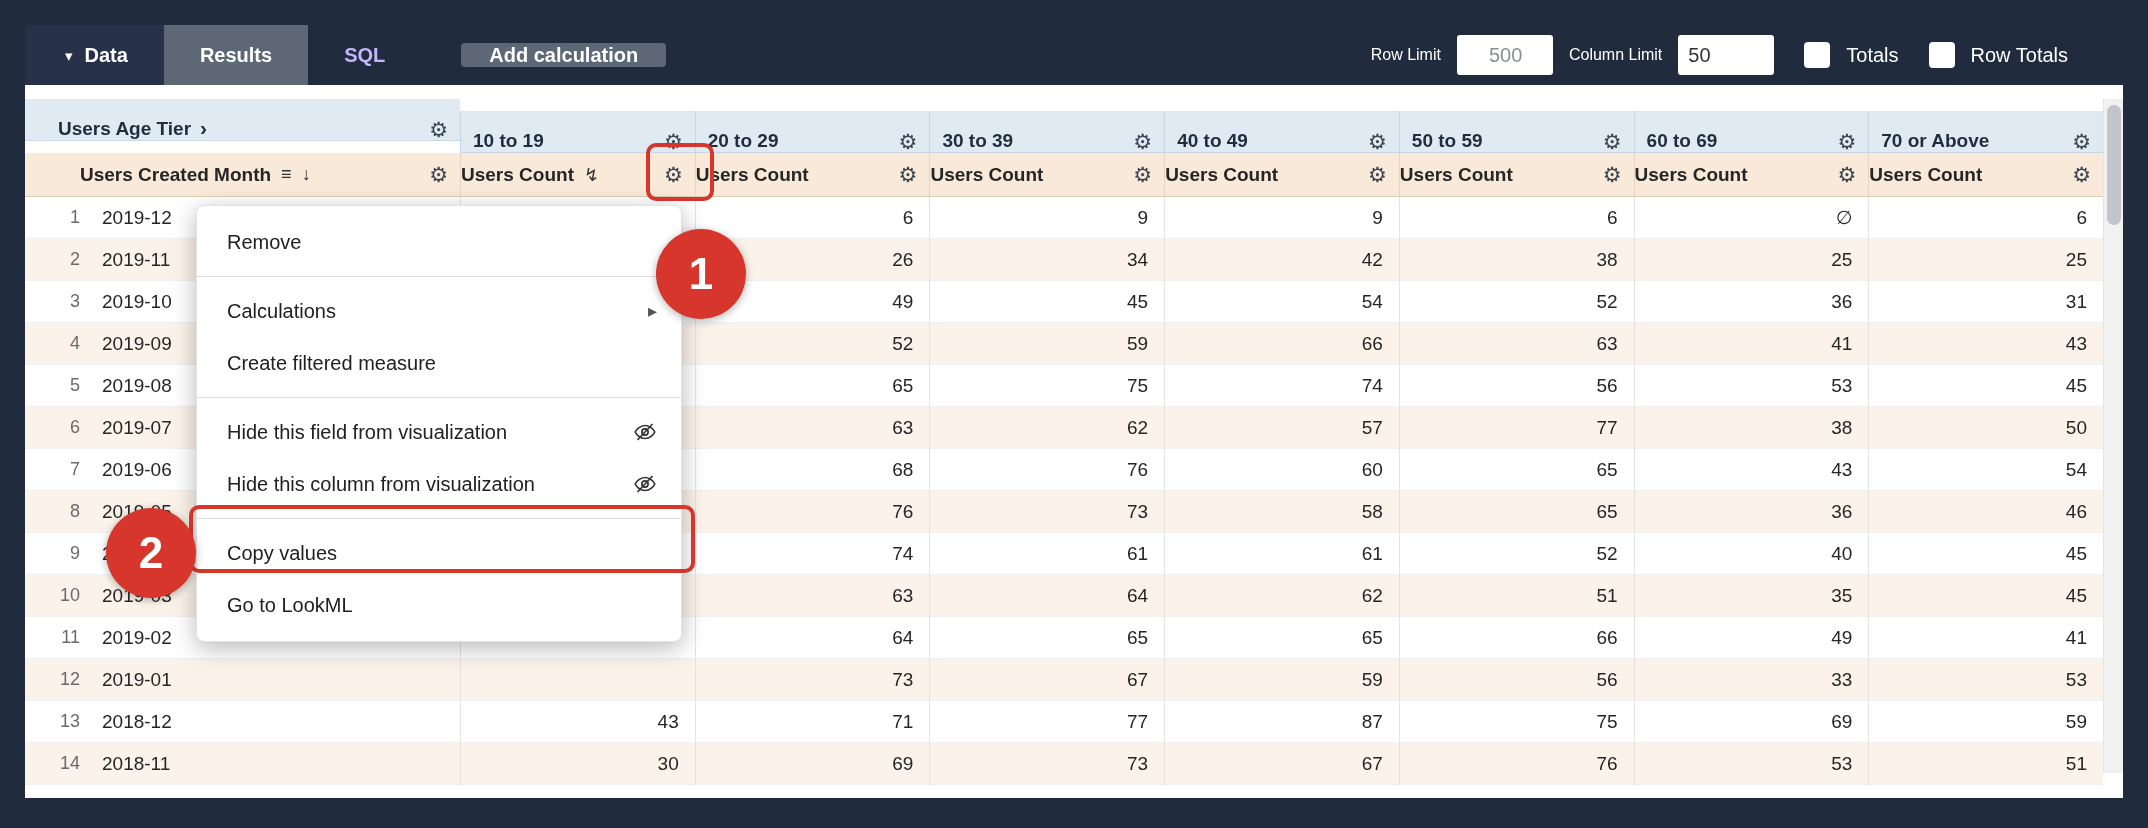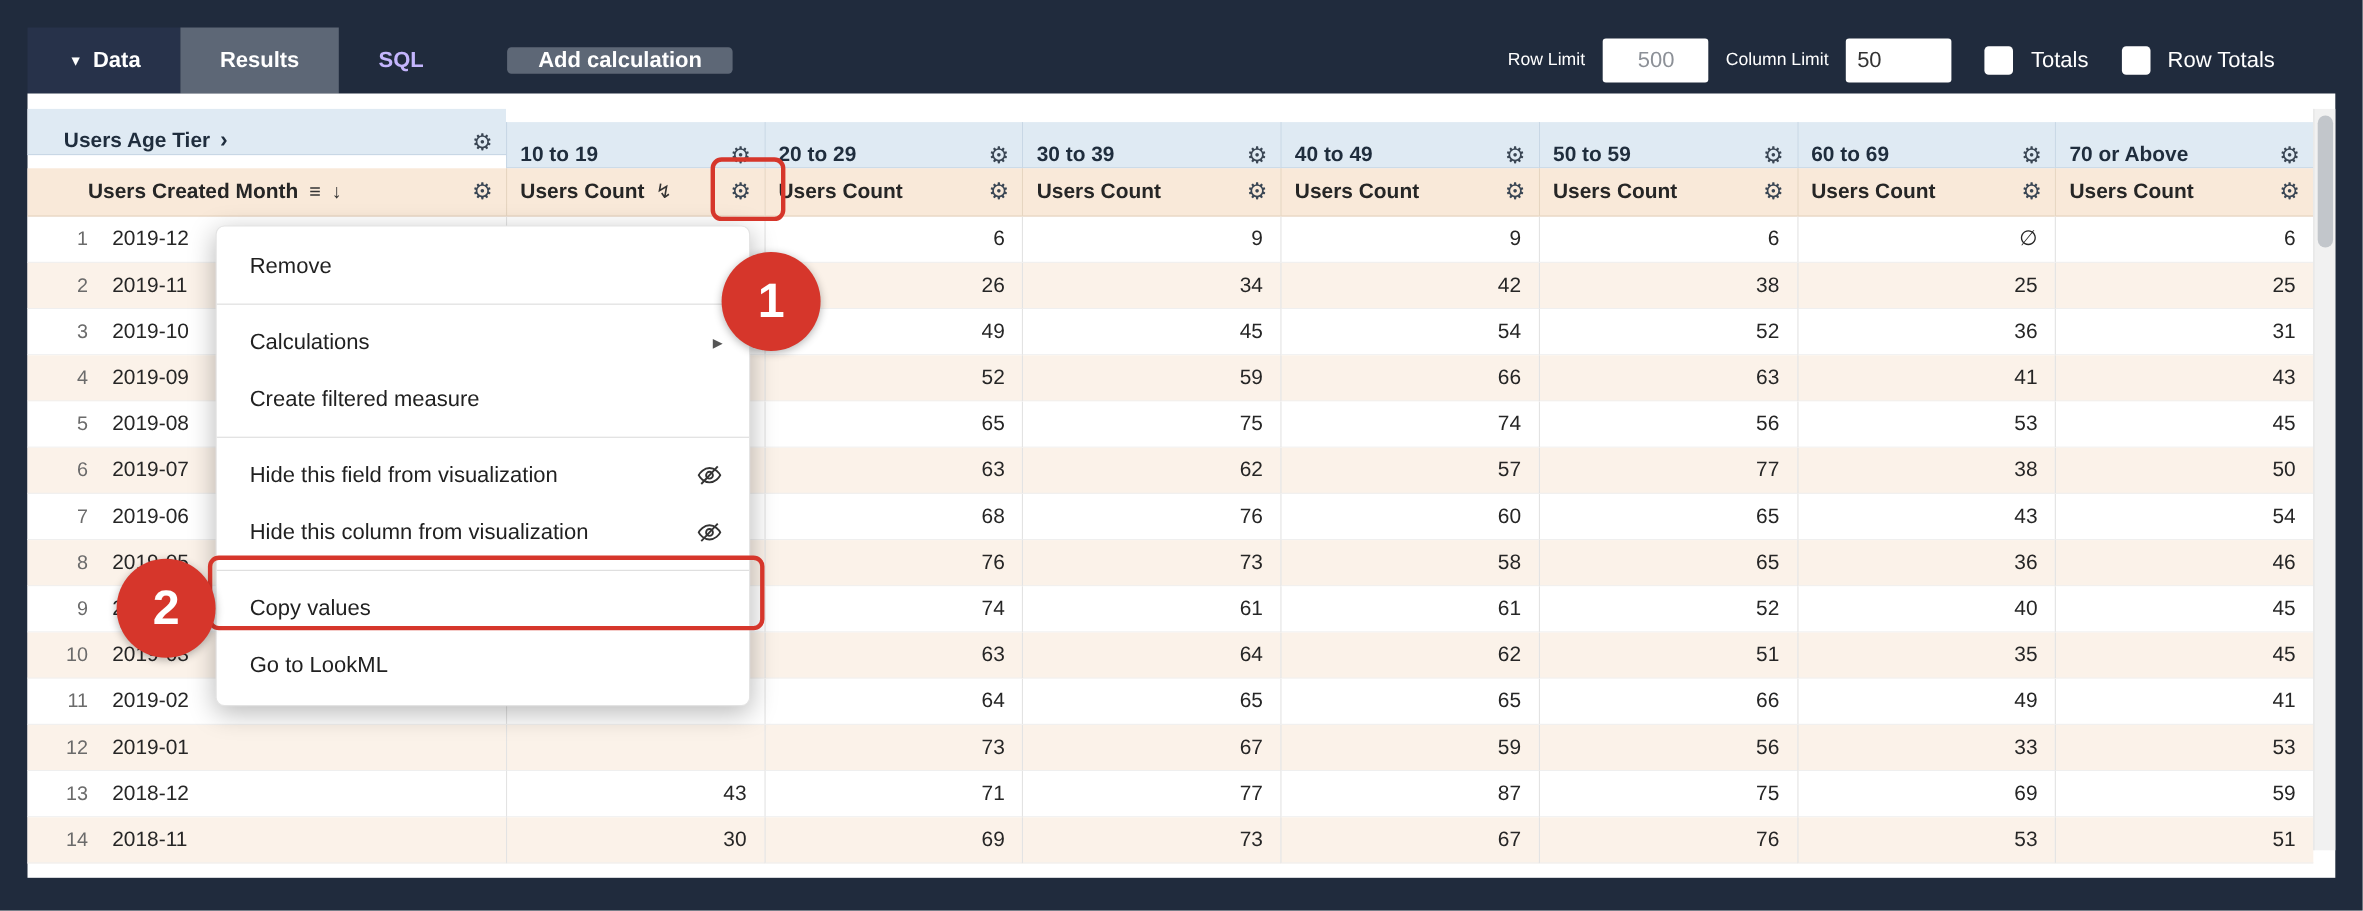--- a/index.html
+++ b/index.html
@@ -28,21 +28,21 @@
   .grid-row{display:grid;grid-template-columns:65px 370px repeat(7,1fr);}
   .cell{display:flex;align-items:center;box-sizing:border-box;font-size:19px;color:#262626;}
 
   .pivot-row .cell{height:42px;background:var(--pivot-header-bg,#dfeaf3);border-bottom:1px solid #c8d7e5;align-items:flex-end;}
   .pivot-field-cell{grid-column:1/3;padding-left:33px;font-weight:700;color:#1f2d3d;}
   .ph-cell{border-left:1px solid #c8d7e5;padding-left:12px;font-weight:700;color:#1f2d3d;margin-top:12px;}
   .chev{font-size:21px;font-weight:700;margin-left:9px;color:#1f2d3d;}
 
   .measure-row .cell{height:44px;background:var(--measure-header-bg,#f9e9d9);border-bottom:1px solid #decbb4;}
   .dim-header-cell{grid-column:1/3;padding-left:55px;font-weight:700;}
-  .mh-cell{border-left:1px solid #e6d5c1;padding-left:12px;font-weight:700;}
+  .mh-cell{border-left:1px solid #e6d5c1;font-weight:700;}
   .hicon{font-size:18px;margin-left:10px;color:#333;font-weight:400;}
   .gear{margin-left:auto;margin-right:12px;font-size:21px;color:#3a4654;font-weight:400;cursor:pointer;line-height:1;}
 
   .trow .cell{height:42px;background:#fff;border-bottom:1px solid #efefef;}
   .trow.alt .cell{background:var(--row-stripe-bg,#fbf2e9);}
   .cell.num{justify-content:flex-end;padding-right:10px;font-size:18px;color:#6b6b6b;}
   .cell.month{padding-left:12px;}
   .cell.val{justify-content:flex-end;padding-right:16px;border-left:1px solid #e3e3e3;}
 
   

